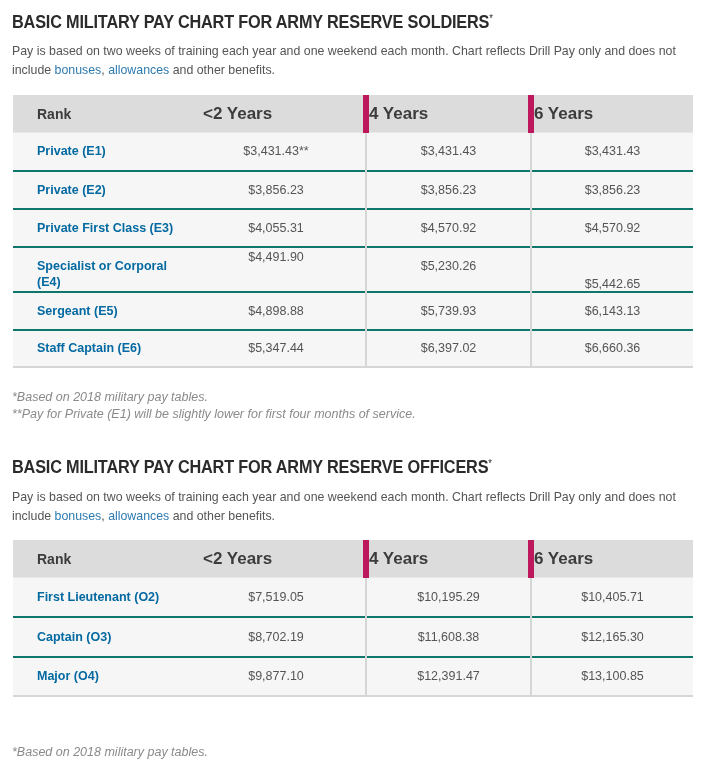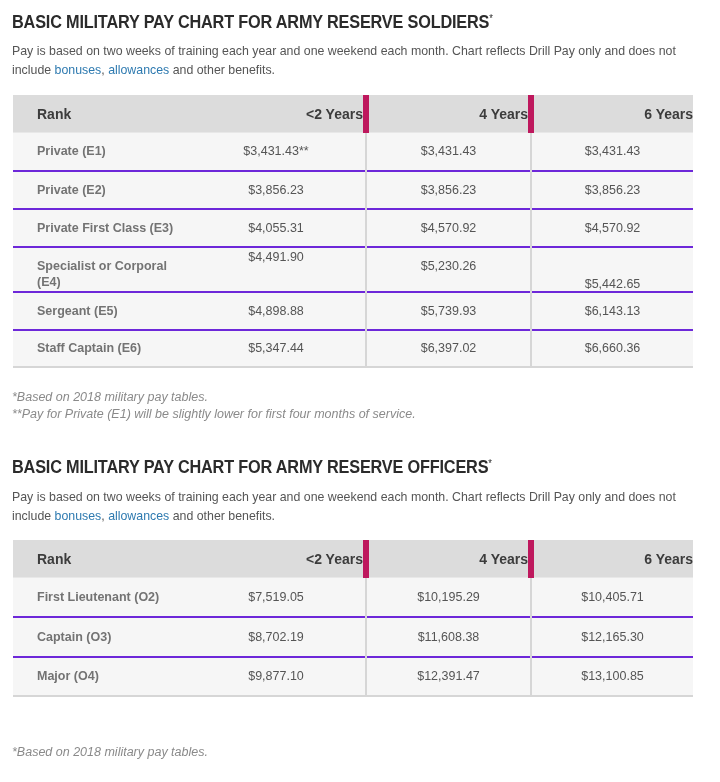--- a/index.html
+++ b/index.html
@@ -72,44 +72,44 @@
       padding: 0;
       border-bottom: 1px solid #e8e8e8;
       margin-top: 32px;
     }
     table.pay thead th.rank-h {
       text-align: left;
       padding-left: 24px;
       font-size: 14px;
     }
     table.pay thead th.num-h {
-      text-align: right;
-      font-size: 14px;
+      text-align: left;
+      font-size: 17px;
     }
     table.pay thead th.bordered {
       border-left: 6px solid #be185d;
     }
     table.pay tbody td {
       background: #f6f6f6;
-      border-top: 2px solid #6d28d9;
+      border-top: 2px solid #0f766e;
       padding: 0;
       vertical-align: middle;
       color: #555555;
     }
     table.pay tbody tr:first-child td {
       border-top: none;
     }
     table.pay tbody tr:last-child td {
       border-bottom: 2px solid #d6d6d6;
     }
     table.pay tbody td.rank {
       text-align: left;
       padding-left: 24px;
       font-weight: bold;
-      color: #737373;
+      color: #0369a1;
       line-height: 16px;
     }
     table.pay tbody td.num {
       text-align: center;
     }
     table.pay tbody td.bordered {
       border-left: 2px solid #d6d6d6;
     }
     .val-y2 { display: inline-block; transform: translateX(-8px); }
     .footnote {

